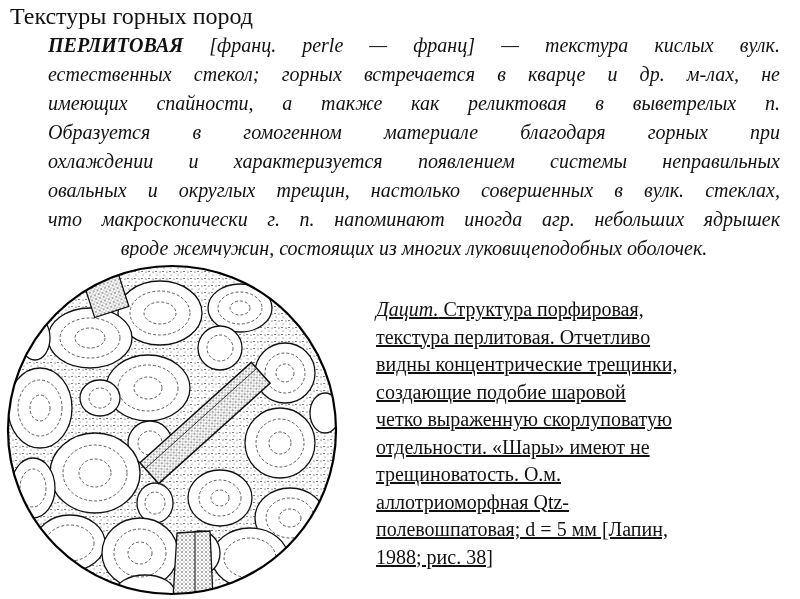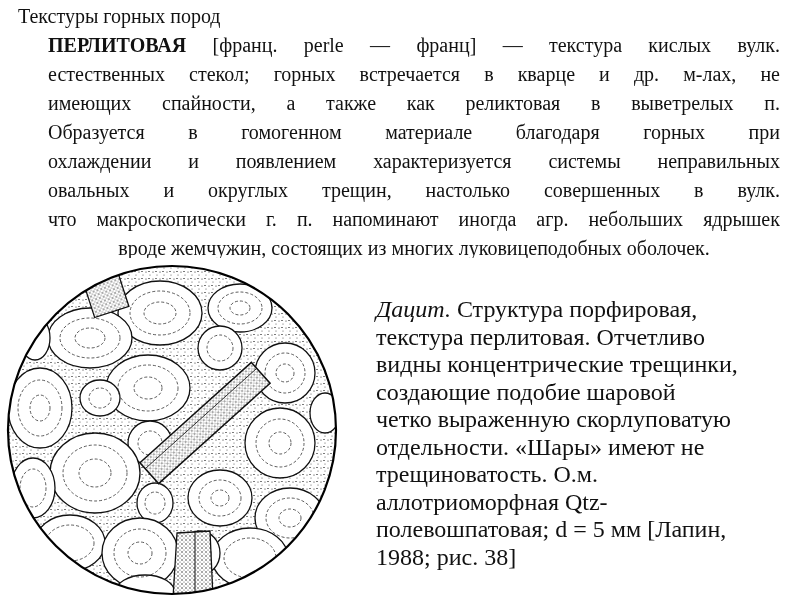--- a/index.html
+++ b/index.html
@@ -10,23 +10,23 @@
     body {
       width: 800px;
       height: 599px;
       position: relative;
       overflow: hidden;
       font-family: "Liberation Serif", "DejaVu Serif", serif;
       color: #111111;
     }
     .slide-title {
       position: absolute;
-      left: 18px;
+      left: 10px;
       top: 4px;
-      font-size: 20px;
+      font-size: 24px;
       line-height: 24px;
       white-space: nowrap;
     }
     .definition {
       position: absolute;
       left: 48px;
       top: 31px;
       width: 732px;
     }
     .def-line {
@@ -37,29 +37,30 @@
       text-align-last: justify;
       white-space: nowrap;
       display: flex;
       justify-content: space-between;
       overflow: hidden;
     }
     .def-line.last {
       justify-content: center;
       height: 24px;
     }
-    .def-line span.w { white-space: pre; }
+    .def-line span.w { white-space: pre; font-style: italic; }
     .term { font-weight: bold; }
     .caption {
       position: absolute;
       left: 376px;
       top: 296px;
       width: 400px;
-      font-size: 24px;
+      font-size: 20px;
       line-height: 27.5px;
+      text-decoration: underline;
     }
     .caption .cap-line { white-space: nowrap; }
     .caption .species { font-style: italic; }
     .figure {
       position: absolute;
       left: 5px;
       top: 263px;
       width: 335px;
       height: 335px;
     }
@@ -109,34 +110,35 @@
       <span class="w">в</span>
       <span class="w">гомогенном</span>
       <span class="w">материале</span>
       <span class="w">благодаря</span>
       <span class="w">горных</span>
       <span class="w">при</span>
     </div>
   <div class="def-line">
       <span class="w">охлаждении</span>
       <span class="w">и</span>
+      <span class="w">характеризуется</span>
       <span class="w">появлением</span>
-      <span class="w">характеризуется</span>
       <span class="w">системы</span>
       <span class="w">неправильных</span>
     </div>
   <div class="def-line">
       <span class="w">овальных</span>
       <span class="w">и</span>
       <span class="w">округлых</span>
       <span class="w">трещин,</span>
       <span class="w">настолько</span>
       <span class="w">совершенных</span>
       <span class="w">в</span>
       <span class="w">вулк.</span>
+      <span class="w">стеклах,</span>
     </div>
   <div class="def-line">
       <span class="w">что</span>
       <span class="w">макроскопически</span>
       <span class="w">г.</span>
       <span class="w">п.</span>
       <span class="w">напоминают</span>
       <span class="w">иногда</span>
       <span class="w">агр.</span>
       <span class="w">небольших</span>

